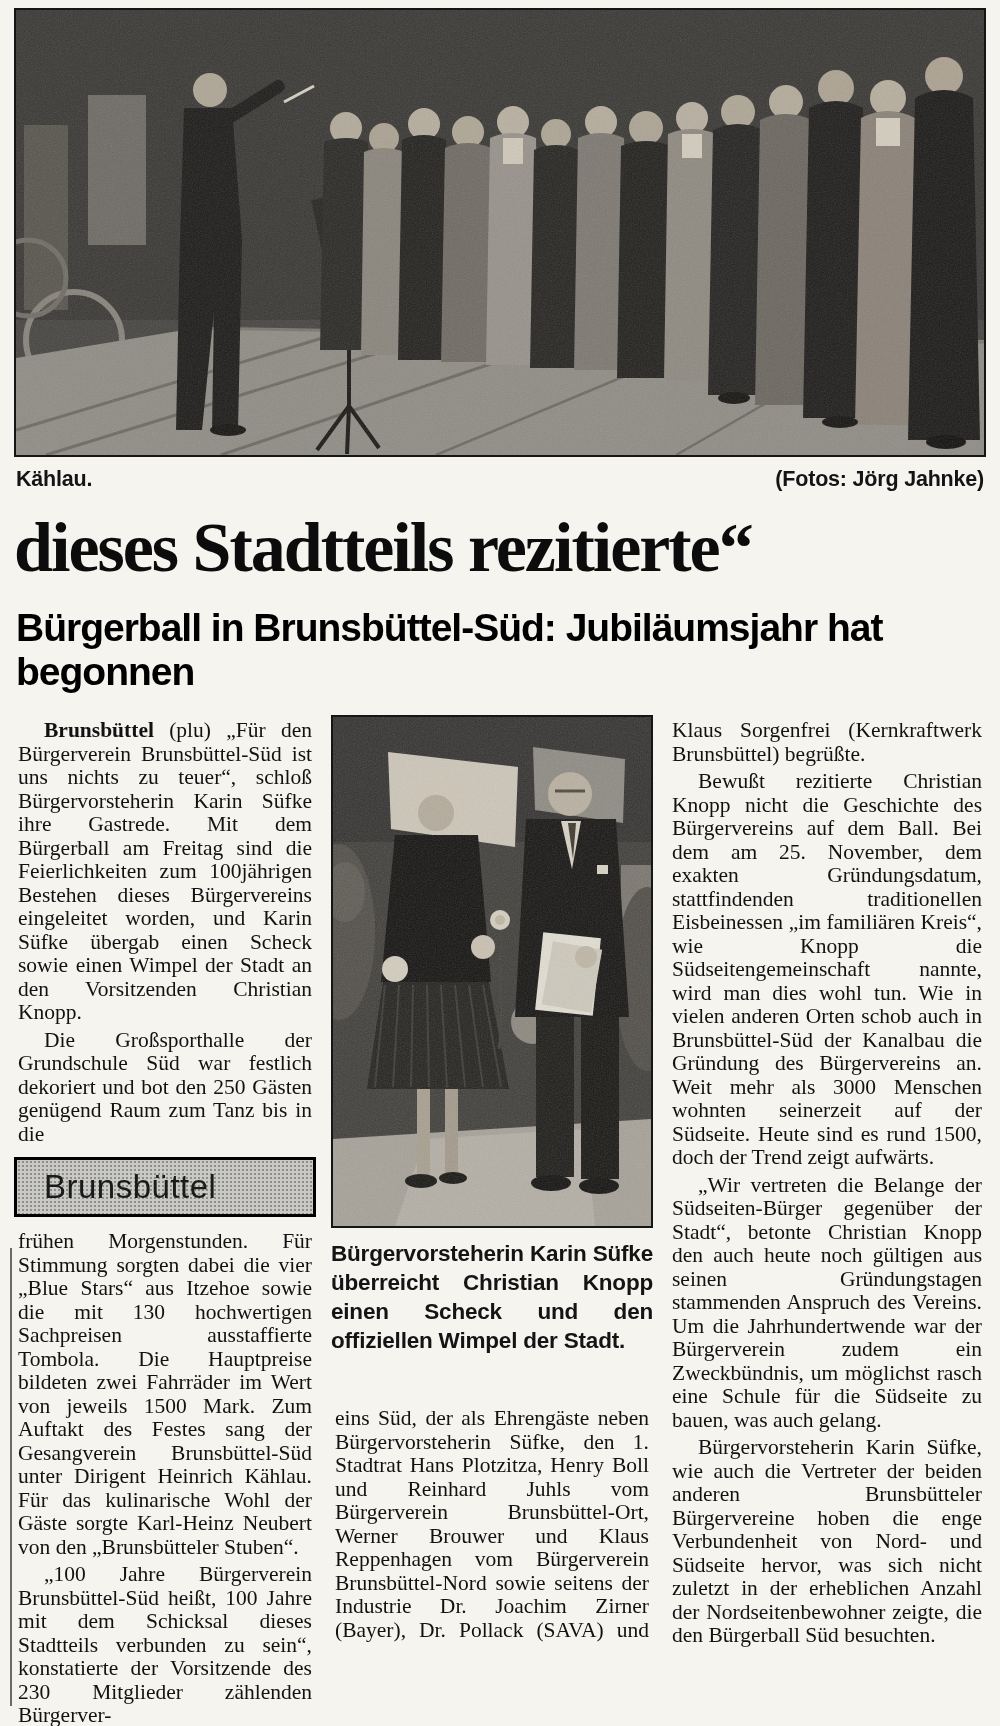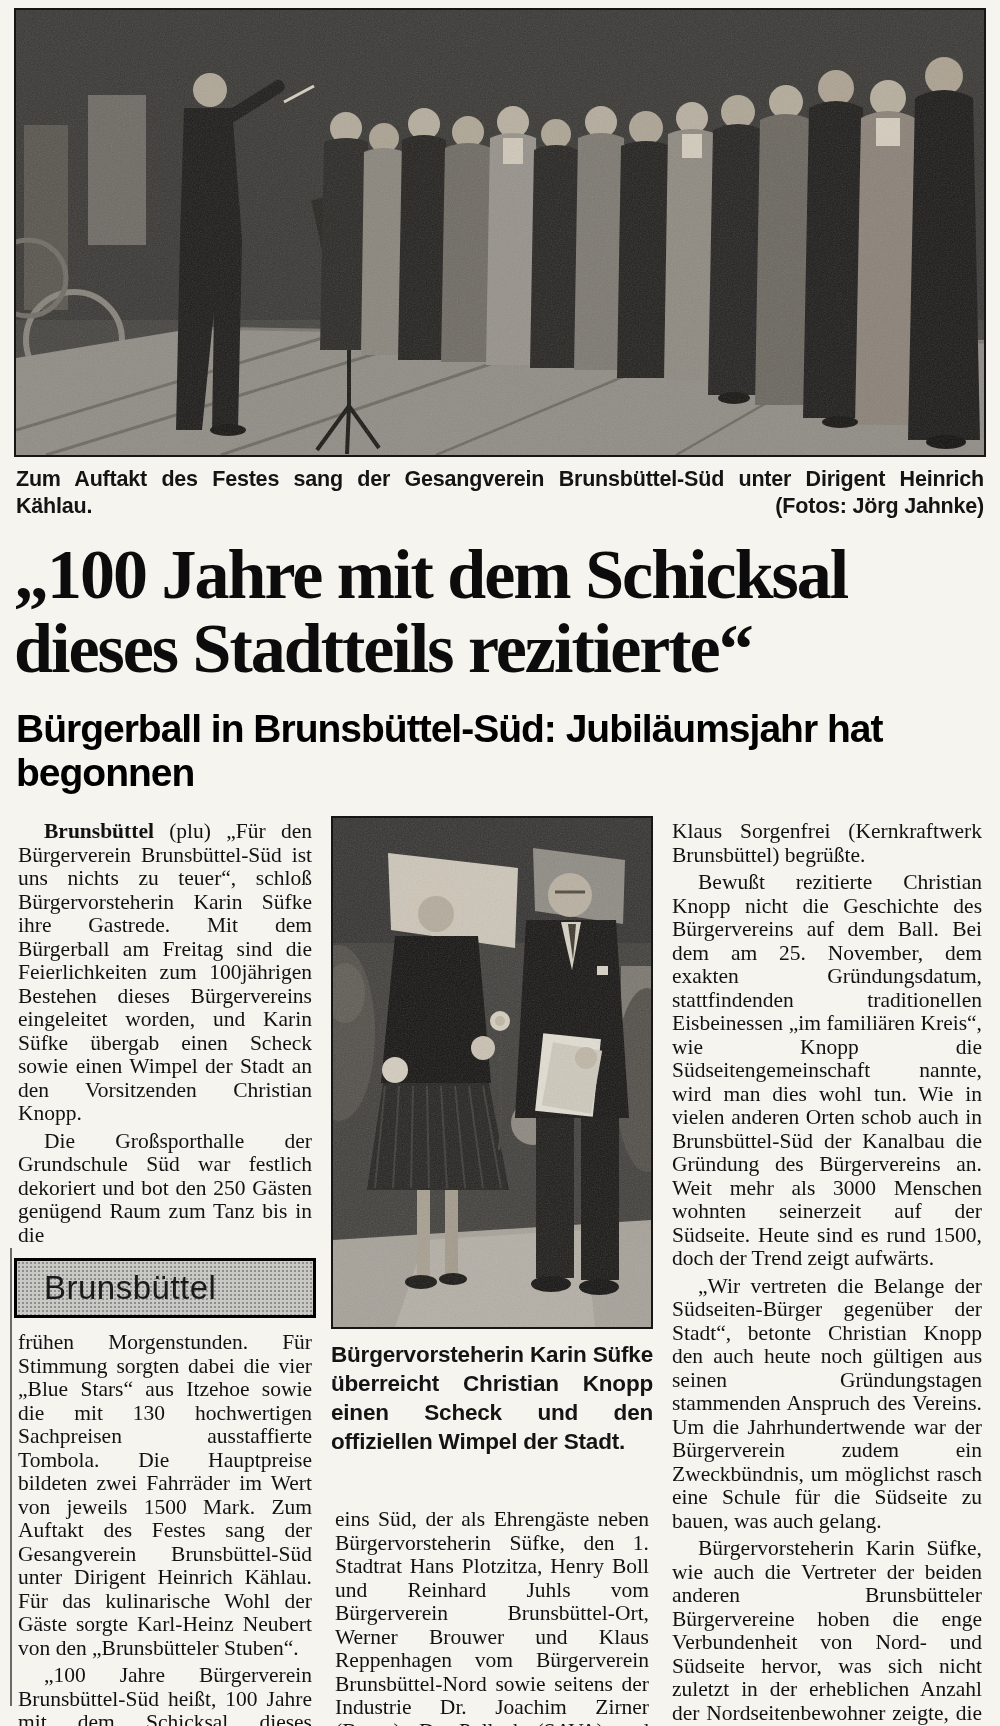--- a/index.html
+++ b/index.html
@@ -161,29 +161,27 @@
       <ellipse cx="212" cy="420" rx="18" ry="6" fill="#141310"></ellipse>
       <ellipse cx="718" cy="388" rx="16" ry="6" fill="#141310"></ellipse>
       <ellipse cx="824" cy="412" rx="18" ry="6" fill="#141310"></ellipse>
       <ellipse cx="930" cy="432" rx="20" ry="7" fill="#100f0d"></ellipse>
 
       <rect x="0" y="0" width="968" height="445" filter="url(#grain1)" opacity="0.20"></rect>
     </svg>
   </div>
 
   <div class="caption-top">
-    <div class="cap-l1">Zum Auftakt des Festes sang der Gesangverein Brunsbüttel-Süd unter Dirigent Heinrich</div>
     <div class="cap-row">
       <span>Kählau.</span>
       <span>(Fotos: Jörg Jahnke)</span>
     </div>
   </div>
 
   <div class="headline">
-    <div>„100 Jahre mit dem Schicksal</div>
     <div>dieses Stadtteils rezitierte“</div>
   </div>
   <div class="subheadline">Bürgerball in Brunsbüttel-Süd: Jubiläumsjahr hat begonnen</div>
 
   <div class="columns">
 
     <div class="col">
       <p class="indent"><span class="b-lead">Brunsbüttel</span><span> (plu) „Für den Bürgerverein Brunsbüttel-Süd ist uns nichts zu teuer“, schloß Bürgervorsteherin Karin Süfke ihre Gastrede. Mit dem Bürgerball am Freitag sind die Feierlichkeiten zum 100jährigen Bestehen dieses Bürgervereins eingeleitet worden, und Karin Süfke übergab einen Scheck sowie einen Wimpel der Stadt an den Vorsitzenden Christian Knopp.</span></p>
       <p class="indent cont-end">Die Großsporthalle der Grundschule Süd war festlich dekoriert und bot den 250 Gästen genügend Raum zum Tanz bis in die</p>
       <div class="section-box">

